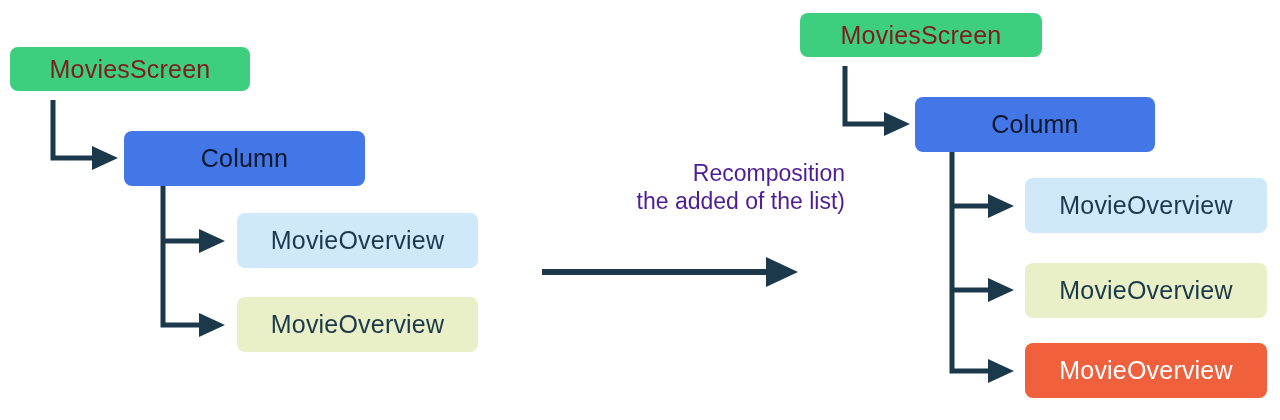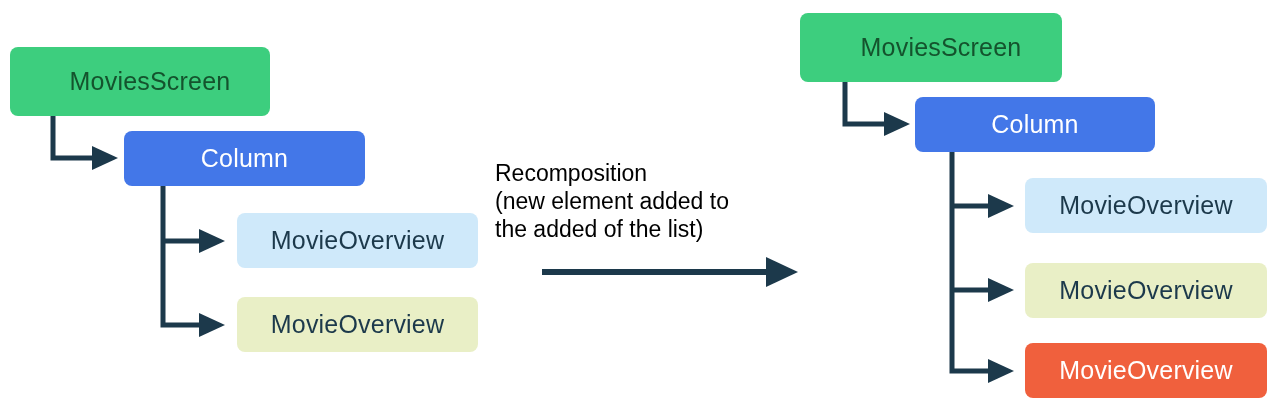--- a/index.html
+++ b/index.html
@@ -37,34 +37,34 @@
     position: absolute;
     height: 55px;
     display: flex;
     align-items: center;
     justify-content: center;
     border-radius: 8px;
     font-size: 25px;
     letter-spacing: 0.2px;
     white-space: nowrap;
   }
-  .node--green   { background: #3DCE7E; color: #14532d; height: 69px; padding-left: 20px; }
-  .node--blue    { background: #4377E8; color: #ffffff; }
+  .node--green   { background: #3DCE7E; color: #7f1d1d; height: 44px; }
+  .node--blue    { background: #4377E8; color: #0f172a; }
   .node--lightblue  { background: #CFE9FA; color: #1C394B; }
   .node--paleyellow { background: #E9EFC6; color: #1C394B; }
   .node--orange  { background: #F0603D; color: #ffffff; }
   .transition-label {
     position: absolute;
     left: 495px;
     top: 159px;
     width: 350px;
-    text-align: left;
+    text-align: right;
     font-size: 23px;
     line-height: 28px;
-    color: #000000;
+    color: #4c1d95;
   }
 </style>
 </head>
 <body>
 
 <div class="canvas">
 
   <svg class="connectors" width="1280" height="420" viewBox="0 0 1280 420" aria-hidden="true">
 
     <path class="conn" d="M53 100 V158 H92"></path>
@@ -89,21 +89,20 @@
     <polygon class="arrowhead" points="988,359 988,383 1014,371"></polygon>
   </svg>
 
   <div class="node node--green" style="left:10px; top:47px; width:240px;">MoviesScreen</div>
   <div class="node node--blue" style="left:124px; top:131px; width:241px;">Column</div>
   <div class="node node--lightblue" style="left:237px; top:213px; width:241px;">MovieOverview</div>
   <div class="node node--paleyellow" style="left:237px; top:297px; width:241px;">MovieOverview</div>
 
   <div class="transition-label">
     <div>Recomposition</div>
-    <div>(new element added to</div>
     <div>the added of the list)</div>
   </div>
 
   <div class="node node--green" style="left:800px; top:13px; width:242px;">MoviesScreen</div>
   <div class="node node--blue" style="left:915px; top:97px; width:240px;">Column</div>
   <div class="node node--lightblue" style="left:1025px; top:178px; width:242px;">MovieOverview</div>
   <div class="node node--paleyellow" style="left:1025px; top:263px; width:242px;">MovieOverview</div>
   <div class="node node--orange" style="left:1025px; top:343px; width:242px;">MovieOverview</div>
 
 </div>

